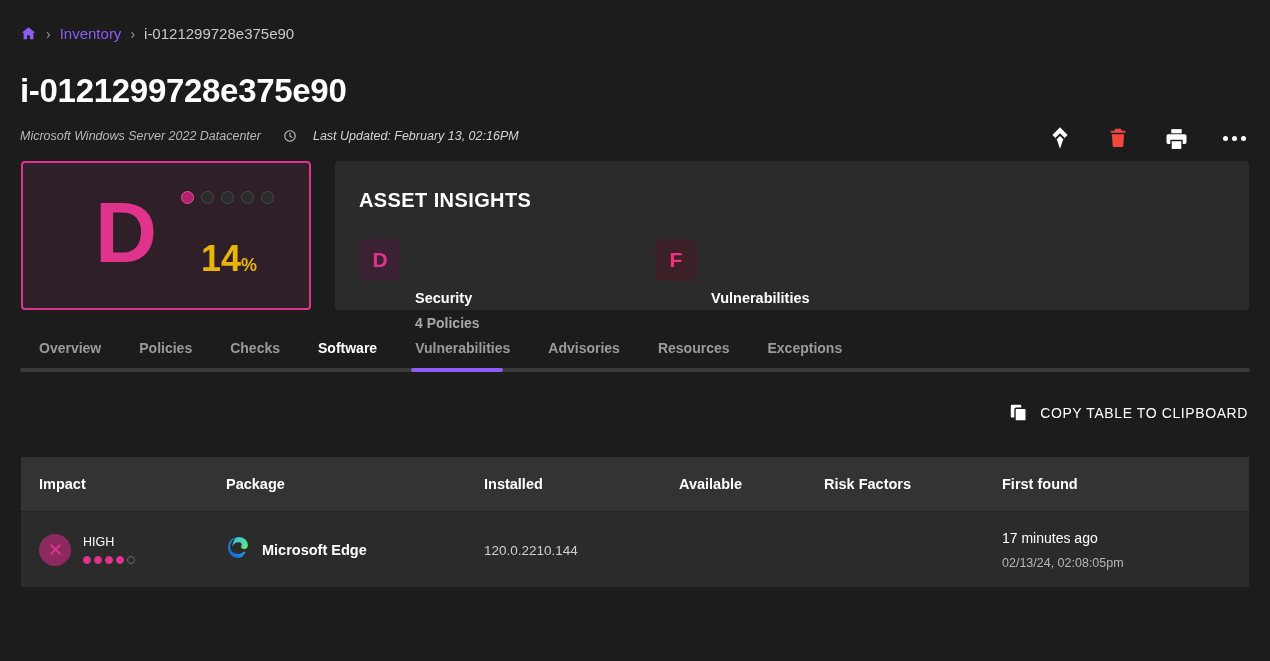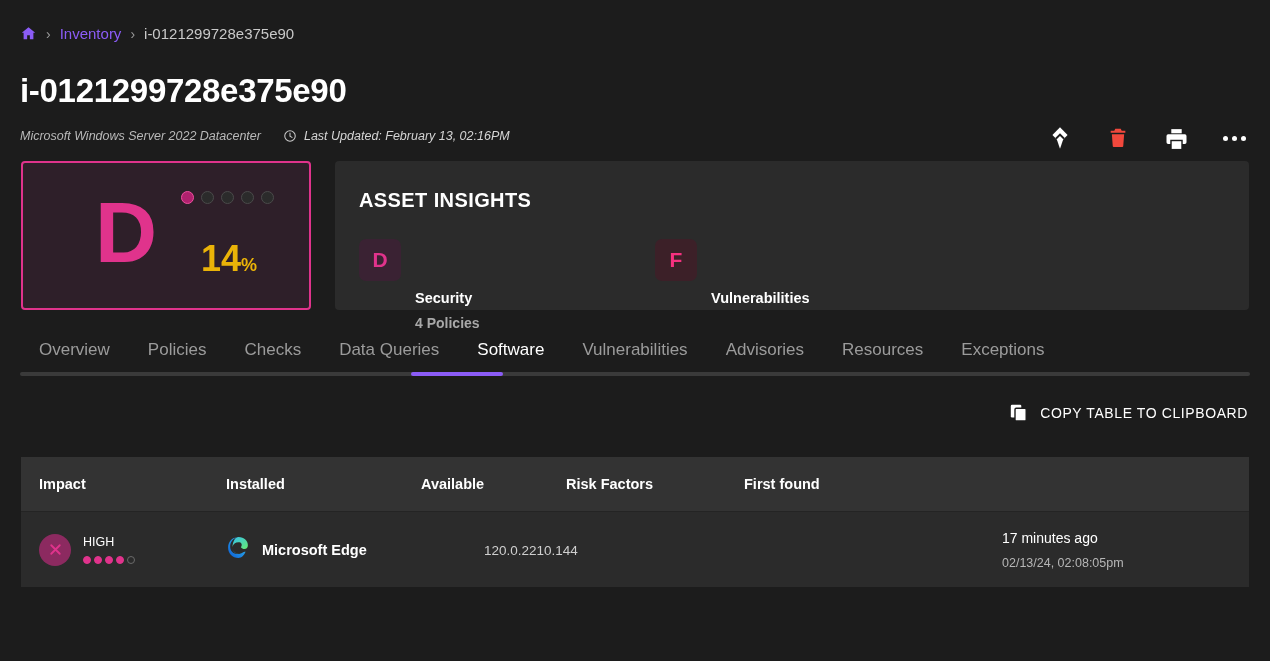--- a/index.html
+++ b/index.html
@@ -42,21 +42,21 @@
   .meta-row {
     position: absolute;
     left: 20px; top: 129px;
     display: flex; align-items: center;
     font-size: 12.5px;
     color: #b9b9b9;
     font-style: italic;
   }
   .meta-os { color: #b9b9b9; }
   .meta-updated {
-    display: flex; align-items: flex-start; gap: 7px;
+    display: flex; align-items: flex-start; gap: 16px;
     margin-left: 22px;
     color: #d4d4d4;
   }
   .meta-updated svg { display: block; }
 
   
   .actions {
     position: absolute;
     right: 20px; top: 122px;
     display: flex; align-items: center; gap: 26px;
@@ -142,26 +142,27 @@
   .ins-sub  { font-size: 14px; font-weight: bold; color: #a8a8a8; margin-top: 6px; }
 
   
   .tabs {
     position: absolute;
     left: 20px; top: 334px;
     width: 1230px;
   }
   .tab-list { display: flex; align-items: flex-end; }
   .tab {
-    font-size: 17px;
+    font-size: 14px;
     color: #9b9b9b;
     padding: 6px 19px 12px 19px;
     cursor: pointer;
     white-space: nowrap;
     position: relative;
+    font-weight: bold;
   }
   .tab.active { color: #ffffff; }
   .tab-track {
     position: relative;
     height: 4px;
     background: #3a3a3a;
     border-radius: 2px;
     width: 1230px;
   }
   .tab-indicator {
@@ -336,21 +337,20 @@
       </div>
 
     </div>
   </section>
 
   <div class="tabs">
     <div class="tab-list">
       <div class="tab">Overview</div>
       <div class="tab">Policies</div>
       <div class="tab">Checks</div>
-      <div class="tab">Data Queries</div>
       <div class="tab active">Software</div>
       <div class="tab">Vulnerabilities</div>
       <div class="tab">Advisories</div>
       <div class="tab">Resources</div>
       <div class="tab">Exceptions</div>
     </div>
     <div class="tab-track">
       <div class="tab-indicator"></div>
     </div>
   </div>
@@ -362,20 +362,21 @@
         <rect x="8" y="7.2" width="12.8" height="14.4" rx="1.4" fill="#ffffff" stroke="#1c1c1c" stroke-width="1.6"></rect>
       </svg>
     </span>
     <span>COPY TABLE TO CLIPBOARD</span>
   </button>
 
   <div class="table">
 
     <div class="t-head">
       <div class="c-impact">Impact</div>
+      <div class="c-package">Package</div>
       <div class="c-installed">Installed</div>
       <div class="c-available">Available</div>
       <div class="c-risk">Risk Factors</div>
       <div class="c-first">First found</div>
     </div>
 
     <div class="t-row">
 
       <div class="c-impact">
         <div class="impact-cell">

